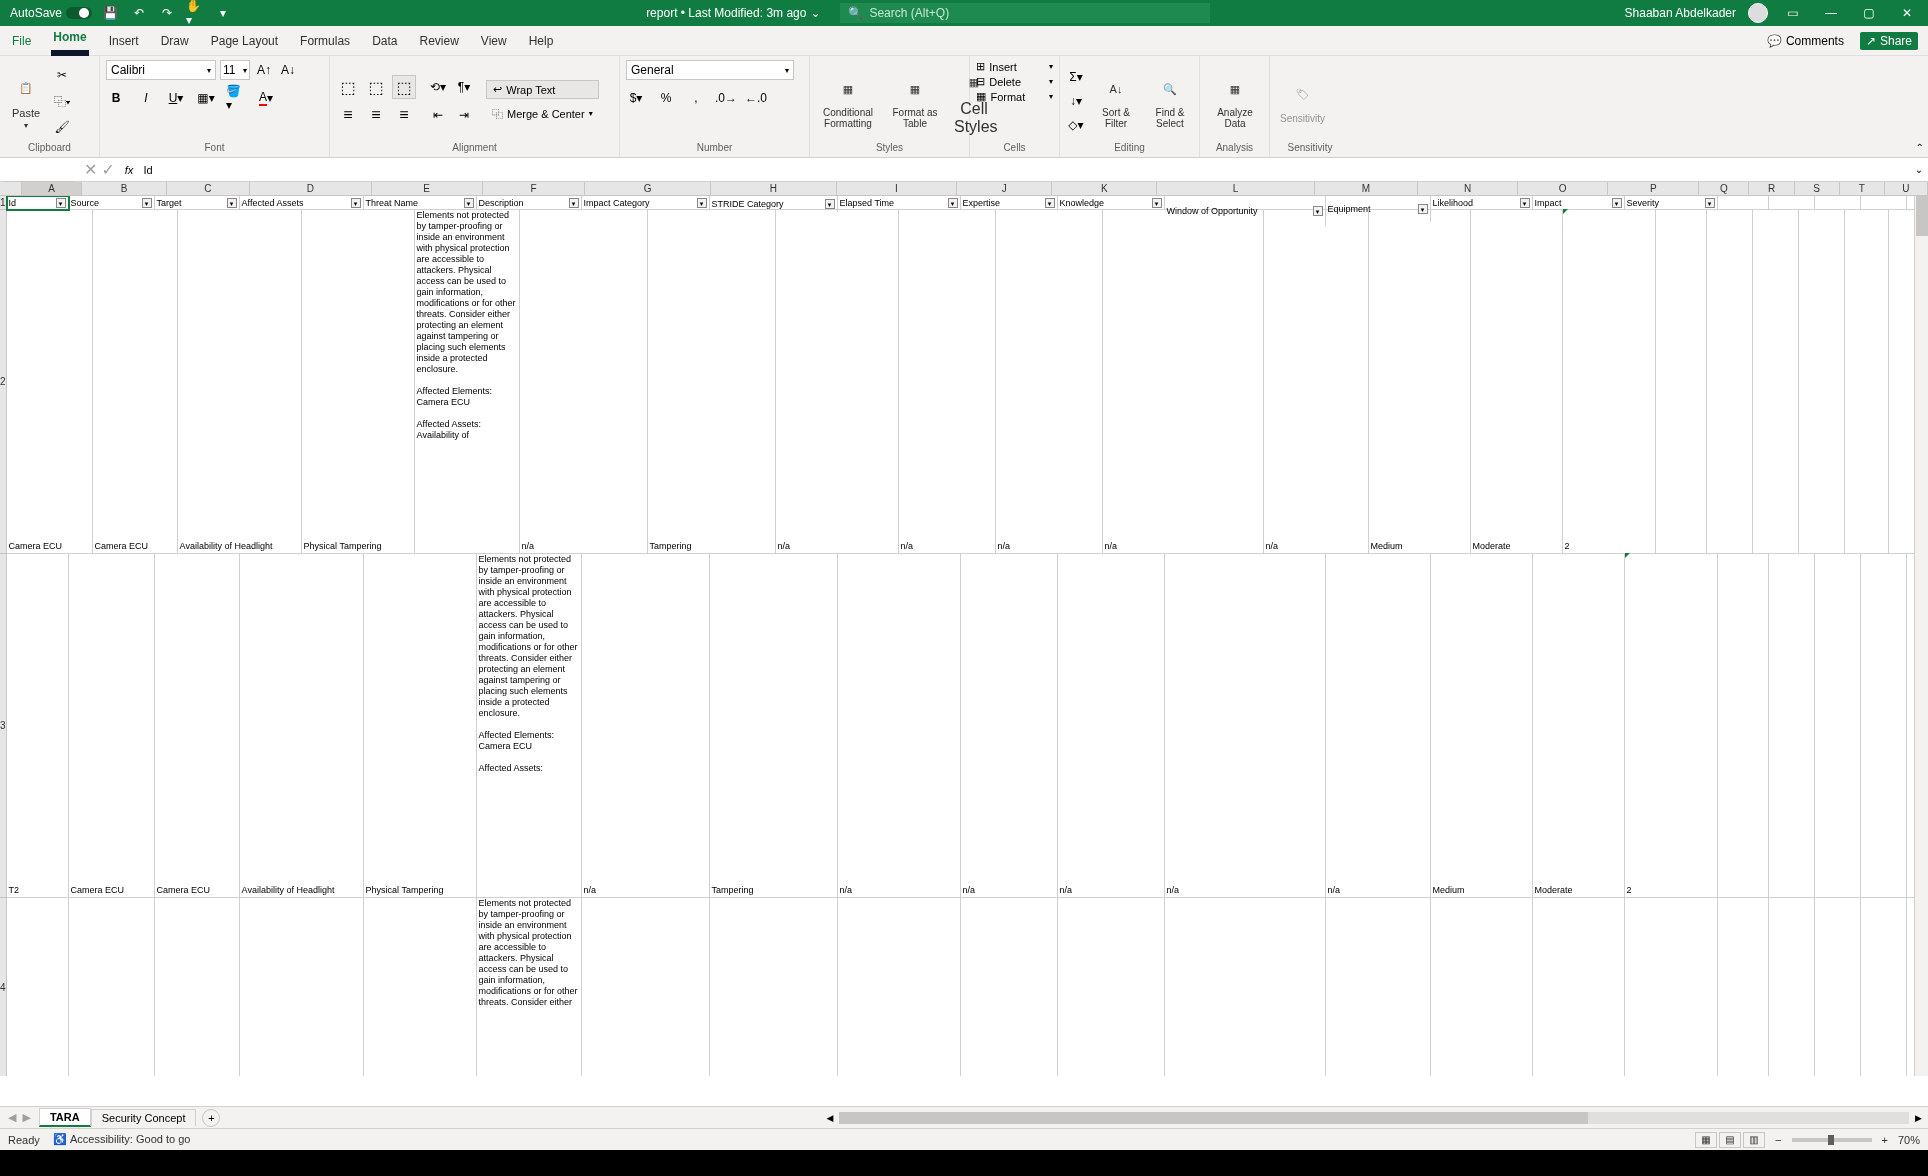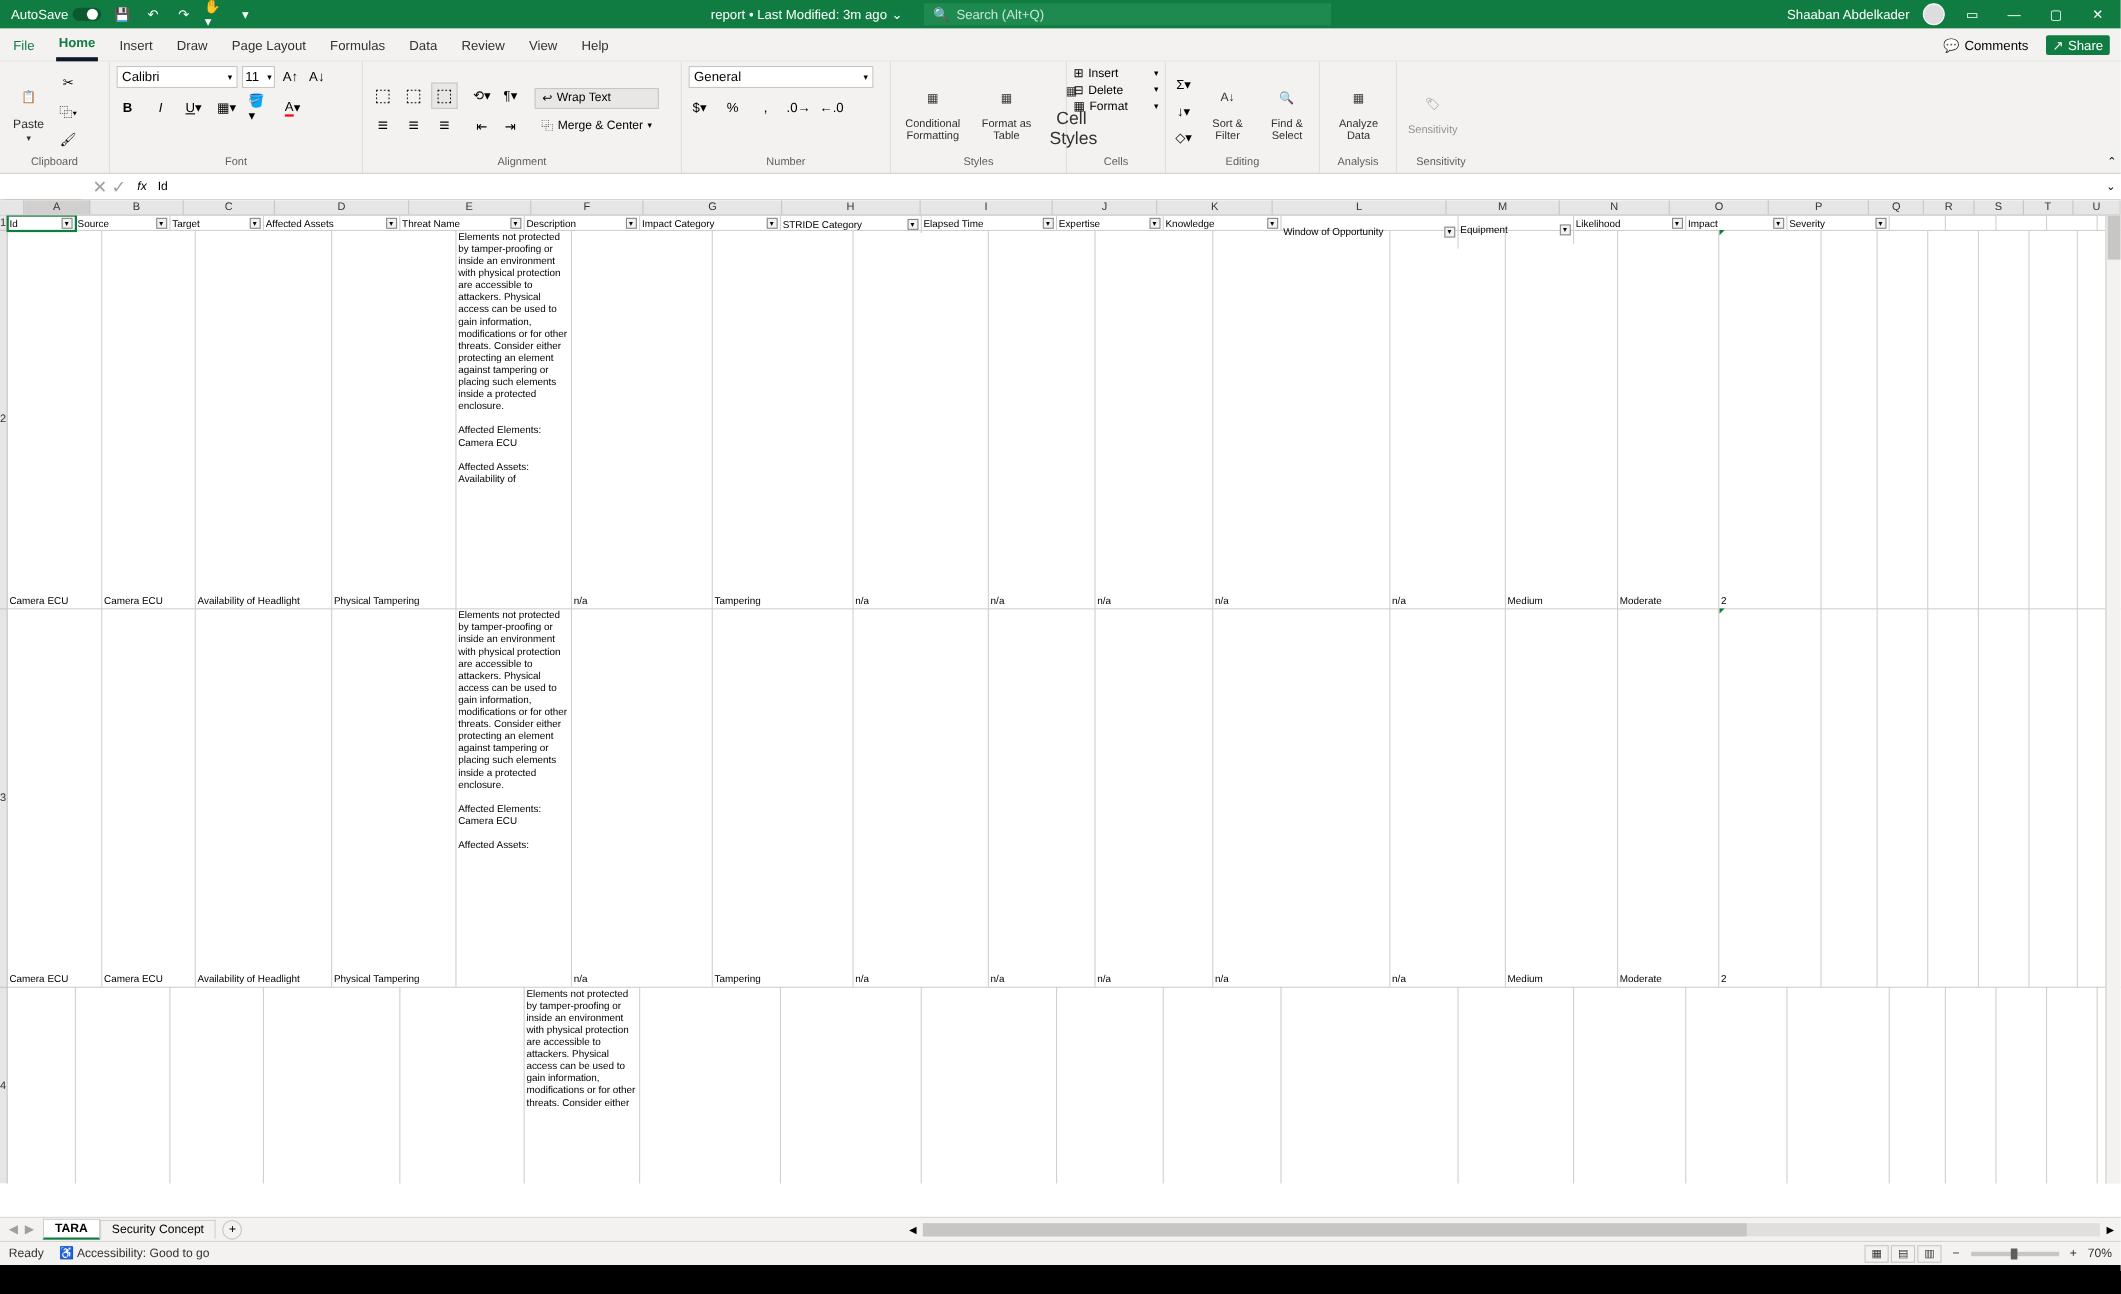--- a/index.html
+++ b/index.html
@@ -17,21 +17,21 @@
 .search-box { background: #1e8a4f; height: 20px; width: 370px; display: flex; align-items: center; padding: 0 8px; gap: 6px; color: #c5e8d4; font-size: 12px; }
 .titlebar-right { display: flex; align-items: center; gap: 12px; padding-right: 8px; }
 .avatar { width: 20px; height: 20px; border-radius: 50%; background: #ddd; border: 1px solid #fff; }
 .win-btn { width: 26px; height: 20px; display: flex; align-items: center; justify-content: center; cursor: pointer; }
 
 
 .tabs-row { background: #f3f2f1; height: 30px; display: flex; align-items: center; padding: 0 10px; font-size: 12px; justify-content: space-between; border-bottom: 1px solid #e1dfdd; }
 .tabs-left { display: flex; gap: 18px; align-items: center; }
 .tab { cursor: pointer; padding: 6px 2px; color: #323130; }
 .tab.file { color: #107c41; }
-.tab.active { color: #107c41; border-bottom: 4px solid #0f172a; font-weight: 600; }
+.tab.active { color: #107c41; border-bottom: 8px solid #0f172a; font-weight: 600; }
 .tabs-right { display: flex; gap: 10px; }
 .comments-btn, .share-btn { display: flex; align-items: center; gap: 4px; font-size: 12px; cursor: pointer; padding: 2px 6px; }
 .share-btn { background: #107c41; color: #fff; border-radius: 2px; }
 
 
 .ribbon { background: #f3f2f1; height: 102px; display: flex; border-bottom: 1px solid #d2d0ce; position: relative; }
 .group { border-right: 1px solid #e1dfdd; display: flex; flex-direction: column; justify-content: space-between; padding: 4px 6px 2px 6px; }
 .group-body { flex: 1; display: flex; align-items: center; gap: 6px; }
 .group-label { font-size: 10px; color: #605e5c; text-align: center; padding-bottom: 2px; position: relative; }
 .rib-btn { display: flex; flex-direction: column; align-items: center; justify-content: center; font-size: 11px; color: #323130; cursor: pointer; padding: 2px 4px; gap: 2px; }
@@ -474,20 +474,21 @@
           <div class="cell" style="width: 102px; height: 344px; display: flex; align-items: flex-end; white-space: nowrap;">Medium</div>
           <div class="cell" style="width: 92px; height: 344px; display: flex; align-items: flex-end; white-space: nowrap;">Moderate</div>
           <div class="cell" style="width: 93px; height: 344px; display: flex; align-items: flex-end; white-space: nowrap; position: relative;"><div class="green-tri"></div>2</div>
           <div class="cell" style="width: 51px; height: 344px; display: flex; align-items: flex-end; white-space: nowrap;"></div>
           <div class="cell" style="width: 46px; height: 344px; display: flex; align-items: flex-end; white-space: nowrap;"></div>
           <div class="cell" style="width: 46px; height: 344px; display: flex; align-items: flex-end; white-space: nowrap;"></div>
           <div class="cell" style="width: 46px; height: 344px; display: flex; align-items: flex-end; white-space: nowrap;"></div>
           <div class="cell" style="width: 44px; height: 344px; display: flex; align-items: flex-end; white-space: nowrap;"></div>
         </div>
         <div class="row" style="height: 344px; align-items: flex-end;">
+          <div class="cell" style="width: 62px; height: 344px; display: flex; align-items: flex-end; white-space: nowrap;">T2</div>
           <div class="cell" style="width: 86px; height: 344px; display: flex; align-items: flex-end; white-space: nowrap;">Camera ECU</div>
           <div class="cell" style="width: 85px; height: 344px; display: flex; align-items: flex-end; white-space: nowrap;">Camera ECU</div>
           <div class="cell" style="width: 124px; height: 344px; display: flex; align-items: flex-end; white-space: nowrap;">Availability of Headlight</div>
           <div class="cell" style="width: 113px; height: 344px; display: flex; align-items: flex-end; white-space: nowrap;">Physical Tampering</div>
           <div class="cell" style="width: 105px; height: 344px; display: flex; align-items: flex-start; white-space: pre-wrap;">Elements not protected by tamper-proofing or inside an environment with physical protection are accessible to attackers. Physical access can be used to gain information, modifications or for other threats. Consider either protecting an element against tampering or placing such elements inside a protected enclosure.
 
 Affected Elements: Camera ECU
 
 Affected Assets:</div>
           <div class="cell" style="width: 128px; height: 344px; display: flex; align-items: flex-end; white-space: nowrap;">n/a</div>

